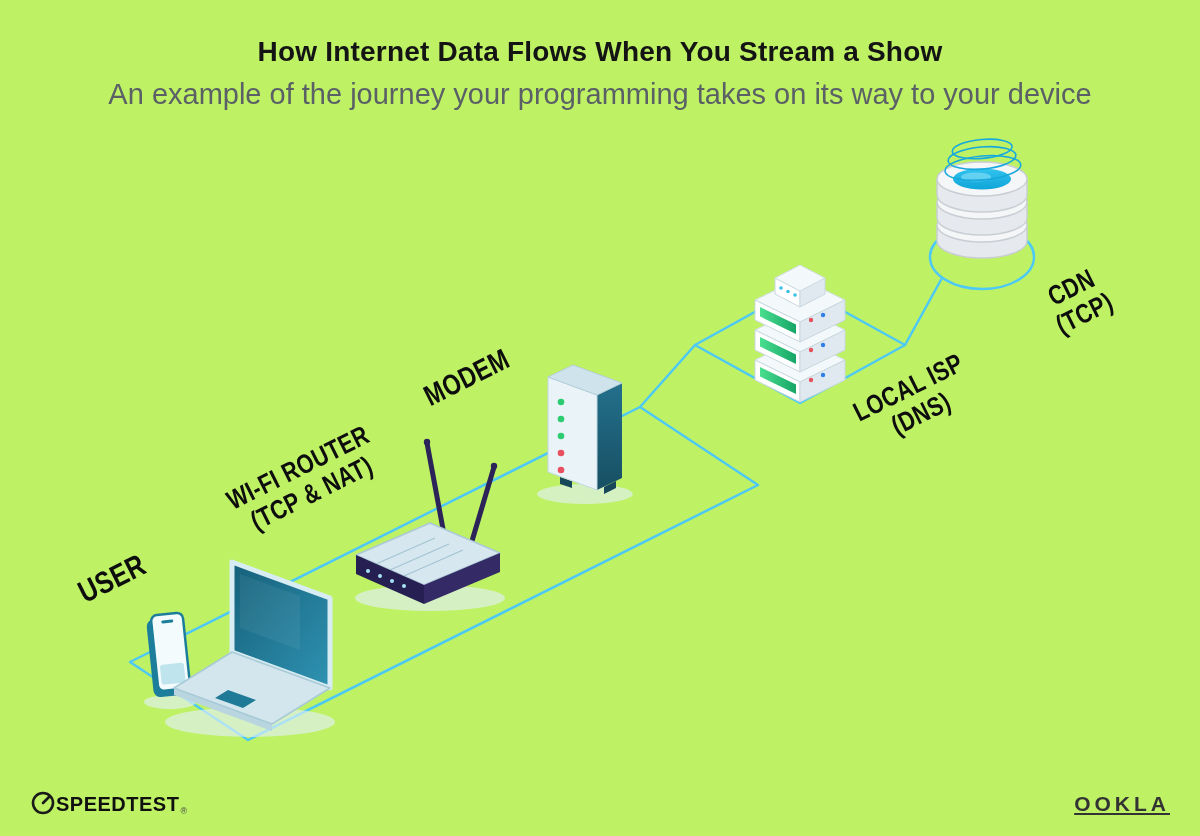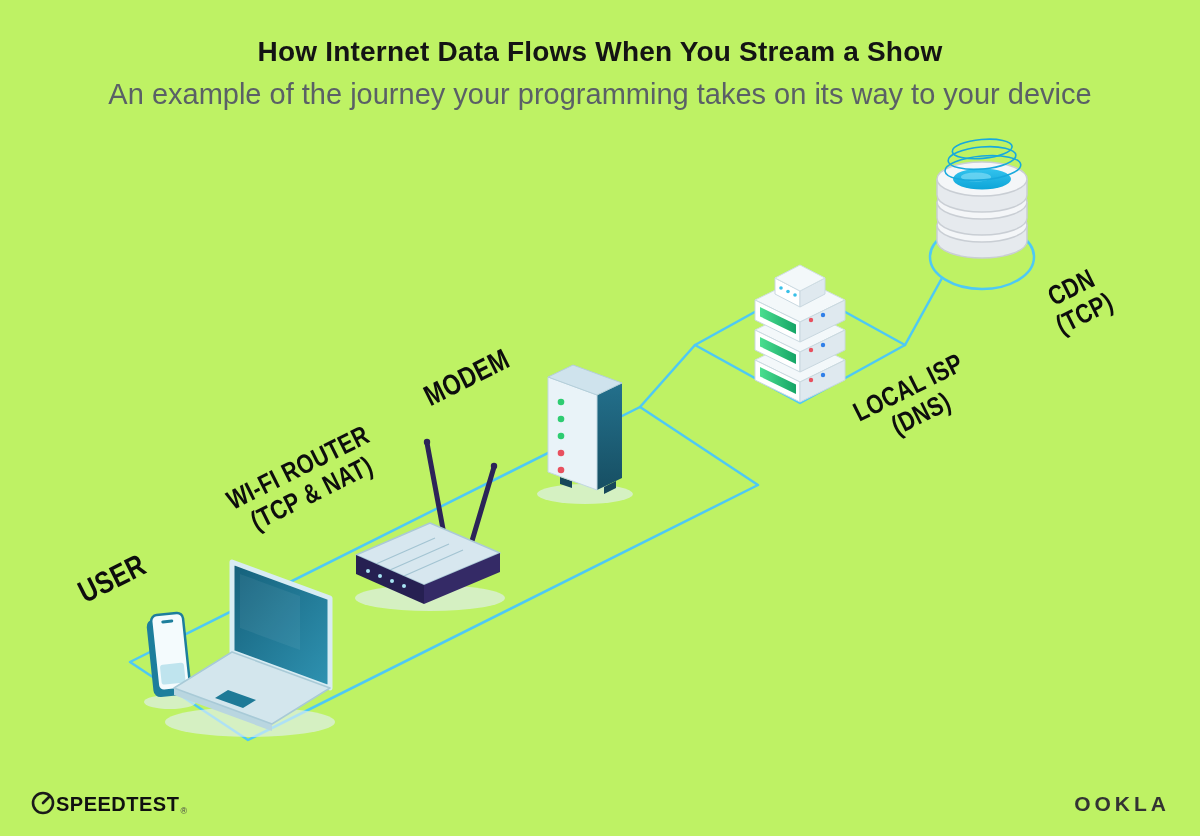--- a/index.html
+++ b/index.html
@@ -14,21 +14,21 @@
   .diagram { position:absolute; top:130px; left:0; width:1200px; height:660px; }
   .diagram svg { position:absolute; top:0; left:0; }
 
   .node-label { position:absolute; transform:rotate(-26.5deg); transform-origin:center; text-align:center; color:#0d0d0d; font-weight:700; line-height:1.08; }
   .node-label .line { display:block; }
   .cond { display:inline-block; transform:scaleX(.8); transform-origin:center; white-space:nowrap; letter-spacing:.5px; }
 
   .footer-left { position:absolute; left:30px; bottom:20px; display:flex; align-items:flex-end; gap:0; }
   .speedtest-text { font-size:20px; font-weight:800; letter-spacing:.5px; color:#101010; }
   .tm { font-size:9px; color:#444; vertical-align:super; margin-left:1px; }
-  .footer-right { position:absolute; right:30px; bottom:20px; font-size:21px; font-weight:600; letter-spacing:4px; color:#333; }
+  .footer-right { position:absolute; right:30px; bottom:20px; font-size:21px; font-weight:600; letter-spacing:4px; color:#333;text-decoration:underline; }
 </style>
 </head>
 <body>
 
 <div class="page">
 
   <header>
     <h1 class="title">How Internet Data Flows When You Stream a Show</h1>
     <p class="subtitle">An example of the journey your programming takes on its way to your device</p>
   </header>

